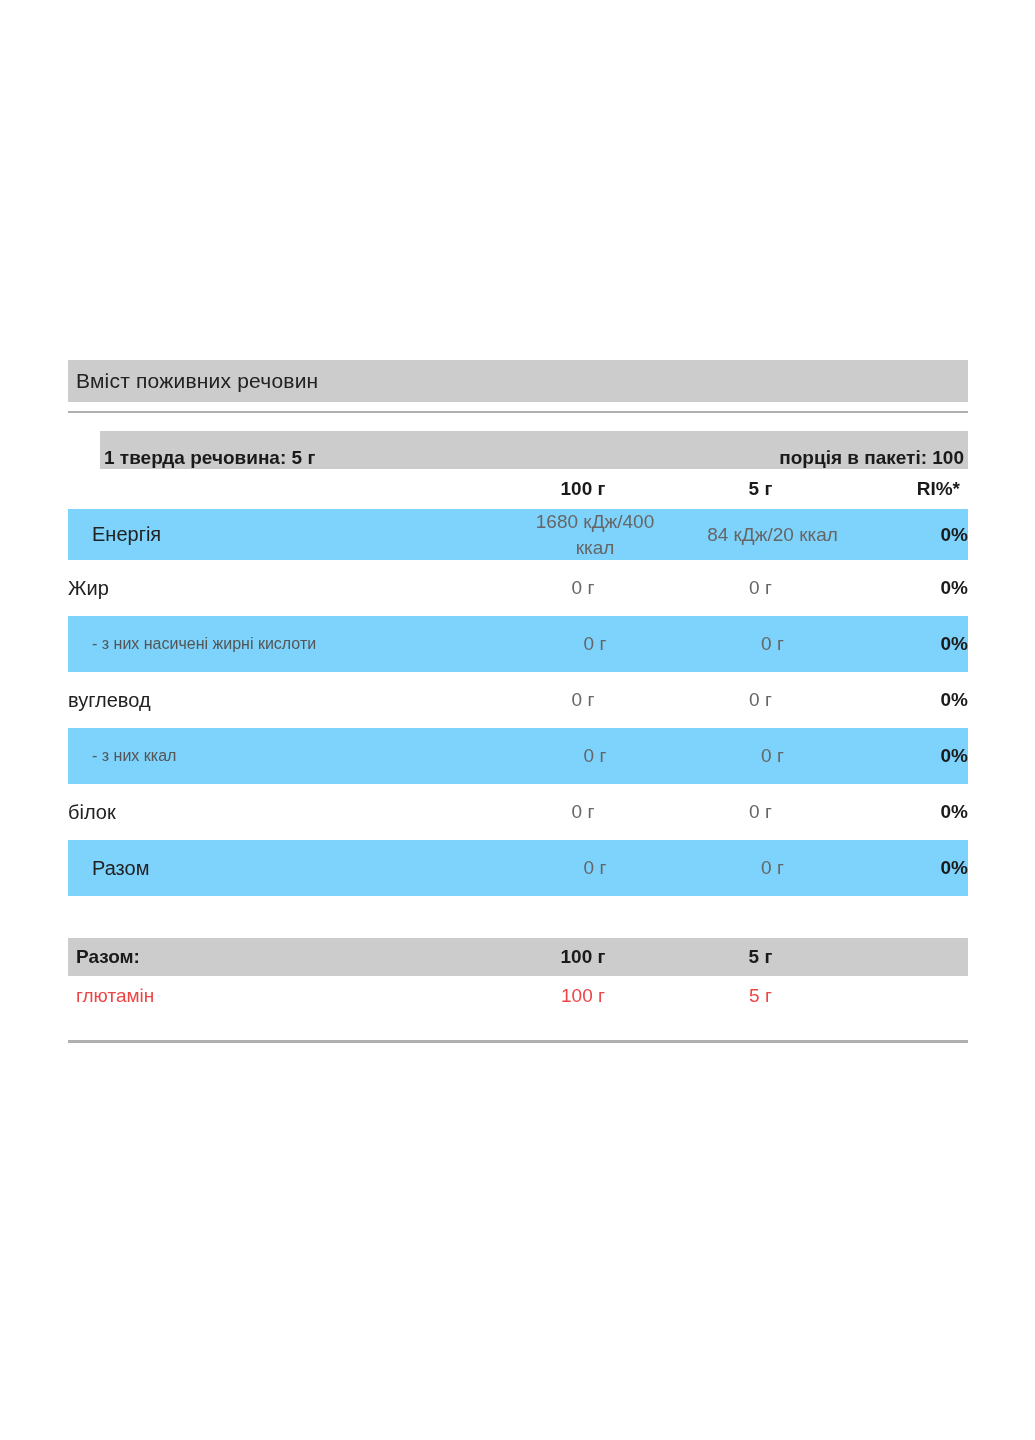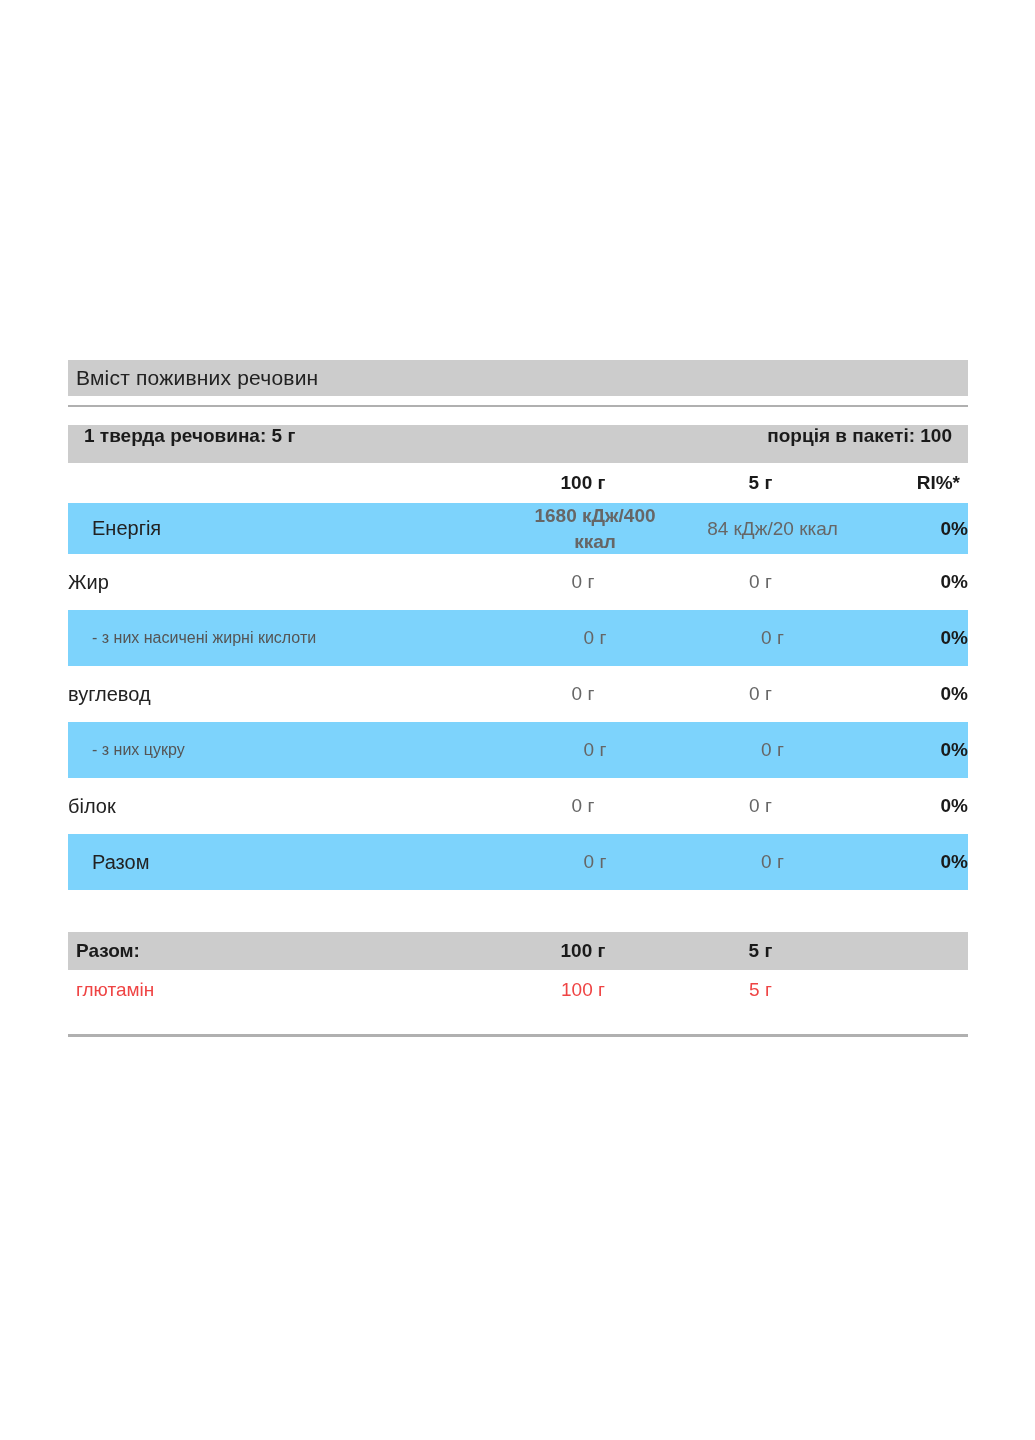--- a/index.html
+++ b/index.html
@@ -25,21 +25,21 @@
   .panel {
     position: absolute;
     left: 68px;
     top: 360px;
     width: 900px;
   }
 
   
   .title-band {
     background: #cccccc;
-    height: 36px;
+    height: 42px;
     display: flex;
     align-items: center;
     padding: 0 8px;
     box-sizing: border-box;
   }
   .title-text {
     font-size: 21px;
     font-weight: 400;
     color: #222222;
     letter-spacing: 0.2px;
@@ -51,27 +51,28 @@
     margin-top: 9px;
   }
 
   .gap-small { height: 18px; }
 
   
   .serving-band {
     background: #cccccc;
     height: 38px;
     display: flex;
-    align-items: flex-start;
+    align-items: flex-end;
     justify-content: space-between;
-    padding: 0 16px;
+    padding: 0 4px;
     box-sizing: border-box;
     font-size: 19px;
     font-weight: bold;
     color: #1a1a1a;
+    margin-left: 32px;
   }
 
   
   table.nut {
     width: 100%;
     border-collapse: collapse;
     table-layout: fixed;
   }
   table.nut col.c-name  { width: 430px; }
   table.nut col.c-100   { width: 170px; }
@@ -121,21 +122,20 @@
     font-size: 19px;
     font-weight: bold;
     color: #1a1a1a;
     text-align: right;
     padding-right: 8px;
     padding-top: 8px;
     padding-bottom: 8px;
   }
   td.energy-100 {
     width: 170px;
-    font-weight: bold;
   }
 
   .row-h { height: 56px; }
 
   
   .footnote {
     font-size: 19px;
     color: #555555;
     line-height: 1.55;
     padding: 8px 10px 0 8px;
@@ -237,21 +237,21 @@
         </tr>
 
         <tr class="row-white row-h">
           <td class="cell-name">вуглевод</td>
           <td class="cell-val">0 г</td>
           <td class="cell-val">0 г</td>
           <td class="cell-ri">0%</td>
         </tr>
 
         <tr class="row-grey row-h">
-          <td class="cell-name sub">- з них цукру</td>
+          <td class="cell-name sub">- з них ккал</td>
           <td class="cell-val">0 г</td>
           <td class="cell-val">0 г</td>
           <td class="cell-ri">0%</td>
         </tr>
 
         <tr class="row-white row-h">
           <td class="cell-name">білок</td>
           <td class="cell-val">0 г</td>
           <td class="cell-val">0 г</td>
           <td class="cell-ri">0%</td>

